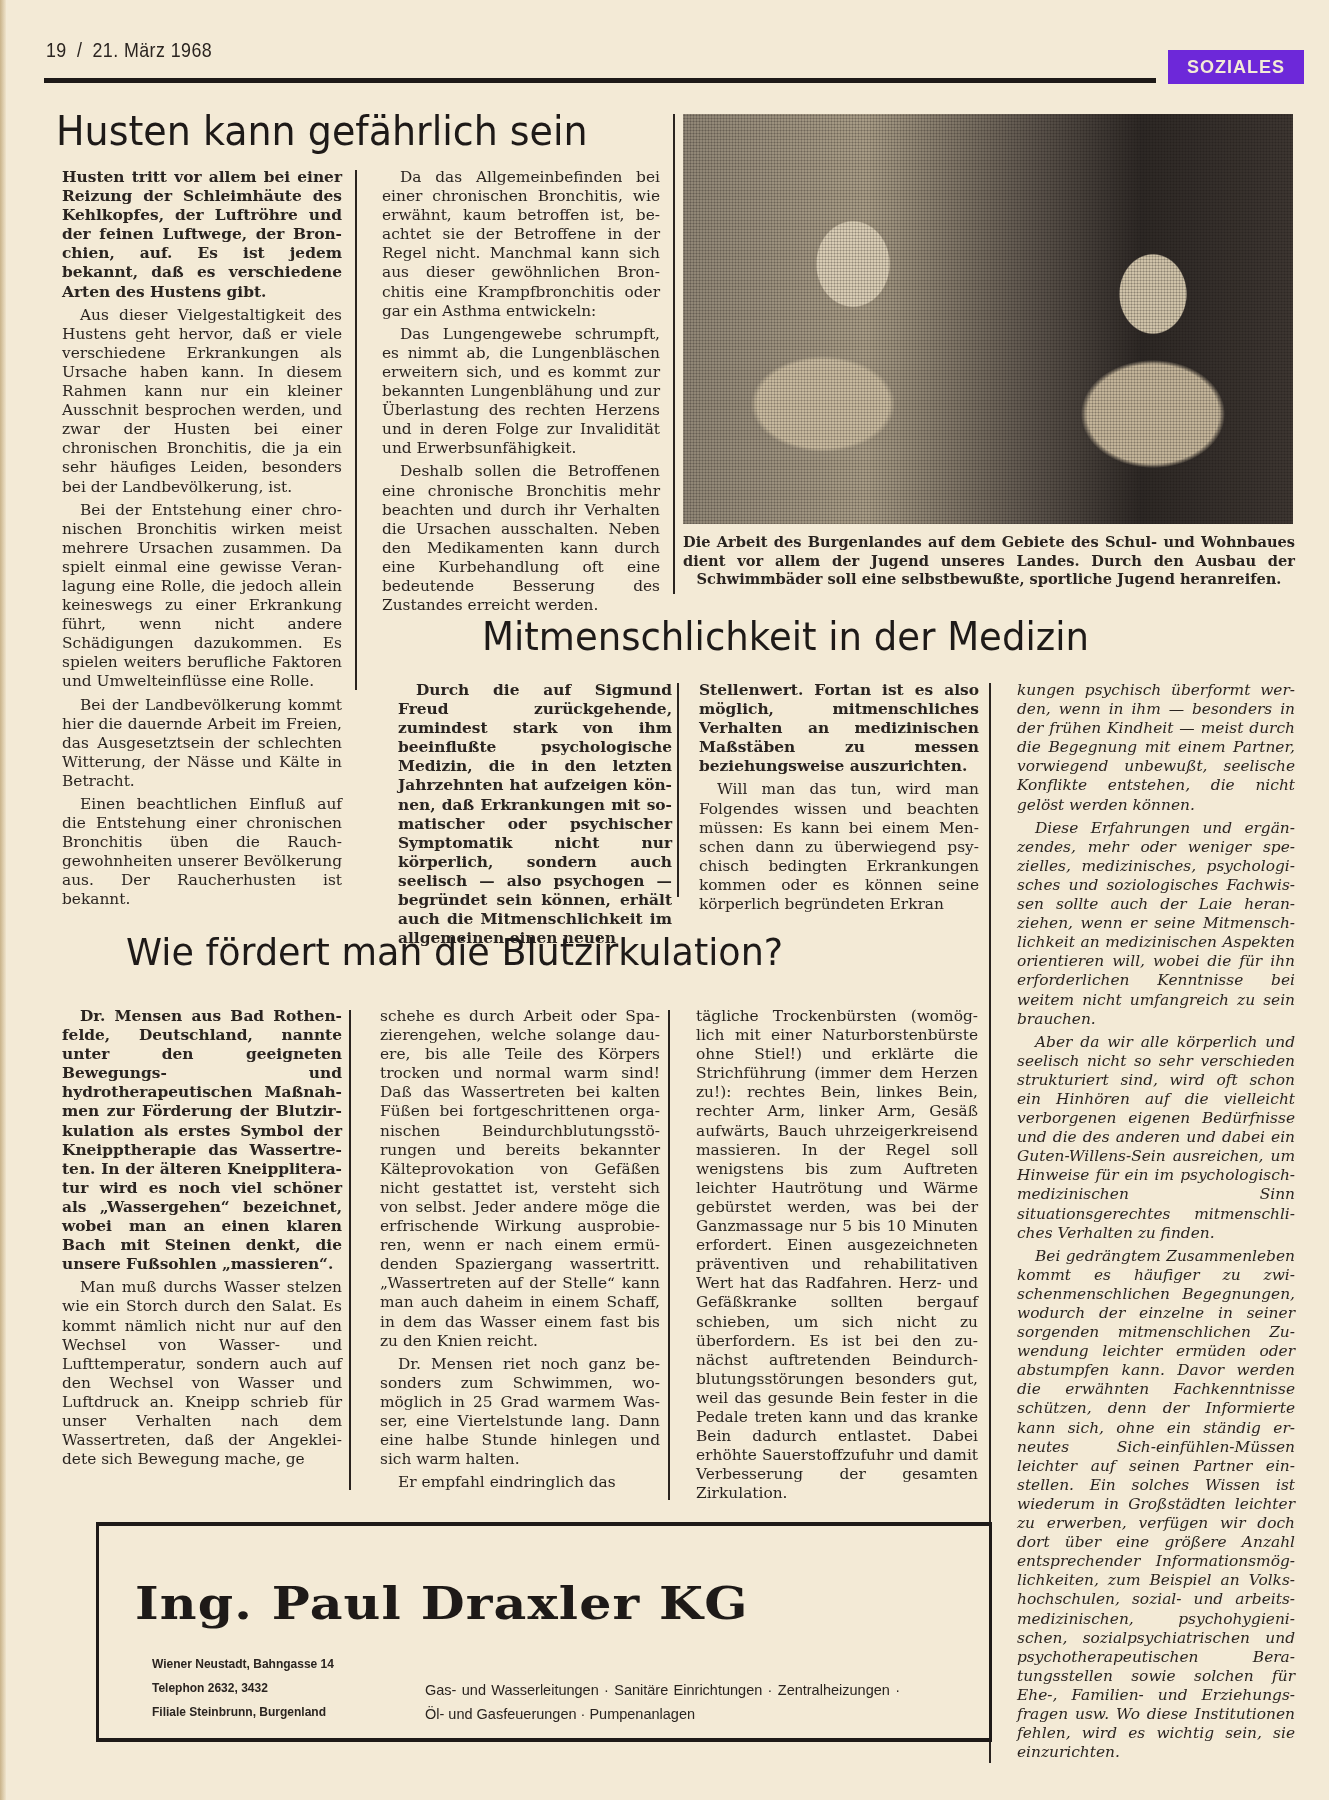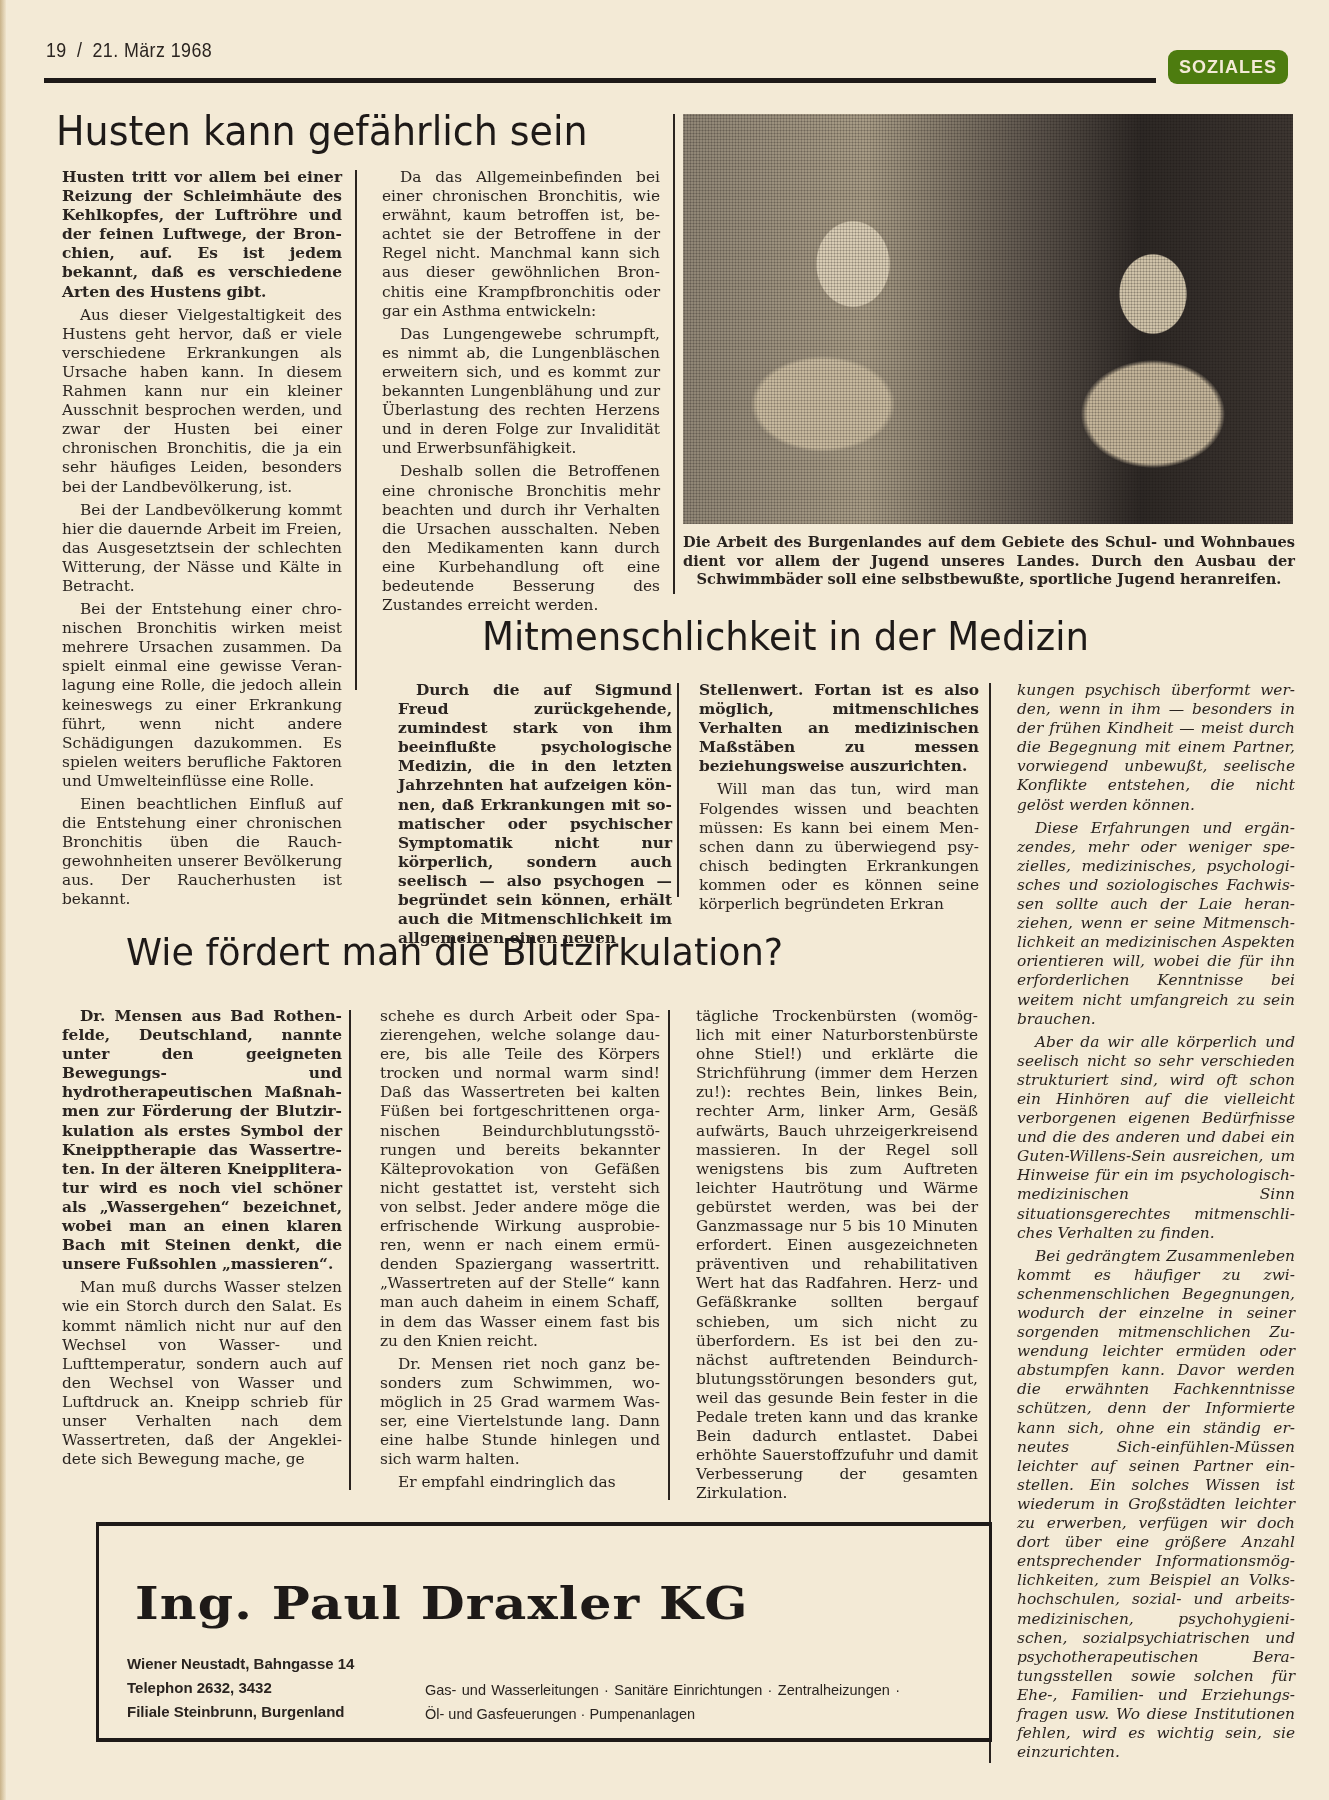--- a/index.html
+++ b/index.html
@@ -14,24 +14,24 @@
     position: absolute; left: 0; top: 0; width: 6px; height: 1800px;
     background: linear-gradient(to right, #c9b38a, #efe4cc);
   }
   .header-left {
     position: absolute; left: 46px; top: 38px;
     font-family: "Liberation Sans", sans-serif; font-size: 21px;
     letter-spacing: 0.5px; transform: scaleX(0.85); transform-origin: left;
   }
   .header-left .sep { margin: 0 12px; }
   .section-badge {
-    position: absolute; left: 1168px; top: 50px; width: 120px; height: 34px;
-    background: #4d7c0f; color: #f3ead6;
+    position: absolute; left: 1168px; top: 50px; width: 136px; height: 34px;
+    background: #6d28d9; color: #f3ead6;
     font-family: "Liberation Sans", sans-serif; font-weight: bold; font-size: 18px;
-    display: flex; align-items: center; justify-content: center; letter-spacing: 1px; border-radius: 9px;
+    display: flex; align-items: center; justify-content: center; letter-spacing: 1px;
   }
   .header-rule {
     position: absolute; left: 44px; top: 78px; width: 1112px; height: 5px;
     background: #1e1a18;
   }
   h1, h2 {
     position: absolute; margin: 0; font-weight: normal;
     font-family: "DejaVu Sans", sans-serif; color: #1e1a18;
     transform-origin: left top; white-space: nowrap;
   }
@@ -74,22 +74,22 @@
     position: absolute; left: 96px; top: 1522px; width: 896px; height: 220px;
     border: 3px solid #1e1a18; border-top-width: 4px; border-bottom-width: 4px;
     box-sizing: border-box;
   }
   .ad-name {
     position: absolute; left: 36px; top: 52px; font-family: "DejaVu Serif", serif;
     font-weight: bold; font-size: 44px; letter-spacing: 1px; color: #1e1a18;
     transform: scaleX(1.15); transform-origin: left;
   }
   .ad-left {
-    position: absolute; left: 28px; top: 126px;
-    font-family: "Liberation Sans", sans-serif; font-weight: bold; font-size: 15px; line-height: 24px;
+    position: absolute; left: 53px; top: 126px;
+    font-family: "Liberation Sans", sans-serif; font-weight: bold; font-size: 12px; line-height: 24px;
   }
   .ad-right {
     position: absolute; left: 326px; top: 152px; width: 475px;
     font-family: "Liberation Sans", sans-serif; font-size: 14.5px; line-height: 24px;
     text-align: justify;
   }
 </style>
 </head>
 <body>
 
@@ -99,22 +99,22 @@
   <span>19</span><span class="sep">/</span><span>21. März 1968</span>
 </div>
 <div class="section-badge">SOZIALES</div>
 <div class="header-rule"></div>
 
 <h1 class="h-husten">Husten kann gefährlich sein</h1>
 
 <div class="col" style="left:44px; top:168px; width:298px;">
   <p class="lead">Husten tritt vor allem bei einer Reizung der Schleimhäute des Kehlkopfes, der Luftröhre und der feinen Luftwege, der Bron­chien, auf. Es ist jedem bekannt, daß es verschiedene Arten des Hustens gibt.</p>
   <p>Aus dieser Vielgestaltigkeit des Hustens geht hervor, daß er viele verschiedene Erkrankungen als Ursache haben kann. In diesem Rahmen kann nur ein kleiner Ausschnit besprochen werden, und zwar der Husten bei einer chronischen Bronchitis, die ja ein sehr häufiges Leiden, besonders bei der Landbevölkerung, ist.</p>
+  <p>Bei der Entstehung einer chro­nischen Bronchitis wirken meist mehrere Ursachen zusammen. Da spielt einmal eine gewisse Veran­lagung eine Rolle, die jedoch allein keineswegs zu einer Er­krankung führt, wenn nicht an­dere Schädigungen dazukommen. Es spielen weiters berufliche Fak­toren und Umwelteinflüsse eine Rolle.</p>
   <p>Bei der Landbevölkerung kommt hier die dauernde Arbeit im Freien, das Ausgesetztsein der schlechten Witterung, der Nässe und Kälte in Betracht.</p>
-  <p>Bei der Entstehung einer chro­nischen Bronchitis wirken meist mehrere Ursachen zusammen. Da spielt einmal eine gewisse Veran­lagung eine Rolle, die jedoch allein keineswegs zu einer Er­krankung führt, wenn nicht an­dere Schädigungen dazukommen. Es spielen weiters berufliche Fak­toren und Umwelteinflüsse eine Rolle.</p>
   <p>Einen beachtlichen Einfluß auf die Entstehung einer chronischen Bronchitis üben die Rauch­gewohnheiten unserer Bevölke­rung aus. Der Raucherhusten ist bekannt.</p>
 </div>
 <div class="vrule" style="left:355px; top:170px; height:520px;"></div>
 <div class="col" style="left:364px; top:168px; width:296px;">
   <p>Da das Allgemeinbefinden bei einer chronischen Bronchitis, wie erwähnt, kaum betroffen ist, be­achtet sie der Betroffene in der Regel nicht. Manchmal kann sich aus dieser gewöhnlichen Bron­chitis eine Krampfbronchitis oder gar ein Asthma entwickeln:</p>
   <p>Das Lungengewebe schrumpft, es nimmt ab, die Lungenbläschen erweitern sich, und es kommt zur bekannten Lungenblähung und zur Überlastung des rechten Her­zens und in deren Folge zur In­validität und Erwerbsunfähigkeit.</p>
   <p>Deshalb sollen die Betroffenen eine chronische Bronchitis mehr beachten und durch ihr Verhal­ten die Ursachen ausschalten. Ne­ben den Medikamenten kann durch eine Kurbehandlung oft eine bedeutende Besserung des Zustandes erreicht werden.</p>
 </div>
 <div class="vrule" style="left:673px; top:114px; height:480px;"></div>
 

